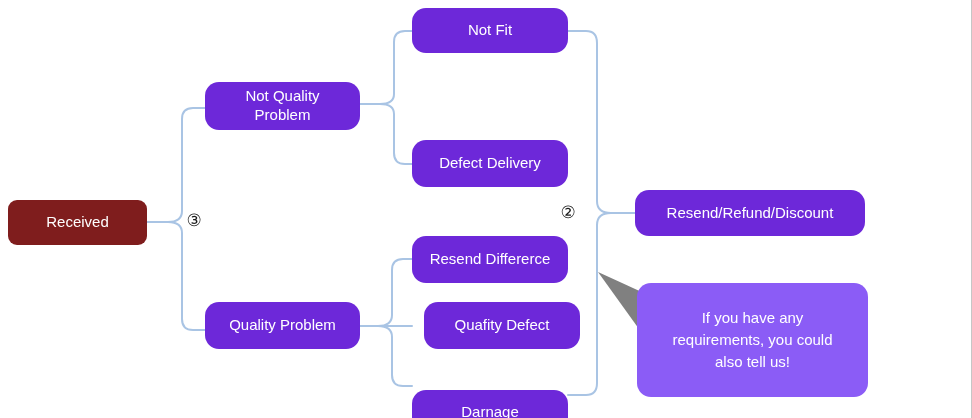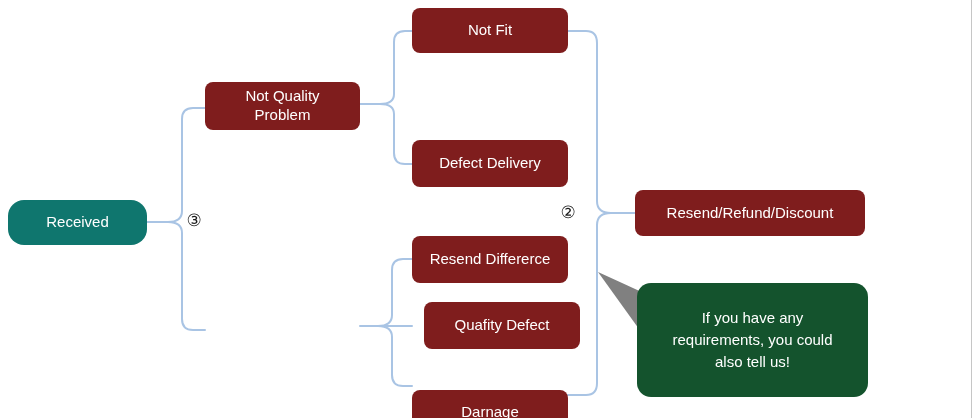--- a/index.html
+++ b/index.html
@@ -16,40 +16,40 @@
     left: 0; top: 0;
     width: 972px; height: 418px;
   }
   .node {
     position: absolute;
     display: flex;
     align-items: center;
     justify-content: center;
     text-align: center;
     color: #ffffff;
-    background: #7f1d1d;
-    border-radius: 8px;
+    background: #6d28d9;
+    border-radius: 14px;
     font-size: 15px;
     line-height: 1.25;
     white-space: pre-line;
     box-sizing: border-box;
     padding: 2px 6px;
   }
   .node.root {
-    background: #0f766e;
-    border-radius: 16px;
+    background: #7f1d1d;
+    border-radius: 9px;
   }
   .callout {
     position: absolute;
     display: flex;
     align-items: center;
     justify-content: center;
     text-align: center;
     color: #ffffff;
-    background: #14532d;
+    background: #8b5cf6;
     border-radius: 14px;
     font-size: 15px;
     line-height: 1.45;
     white-space: pre-line;
     box-sizing: border-box;
     padding: 6px 10px;
   }
   .marker {
     position: absolute;
     color: #1a1a1a;
@@ -85,20 +85,21 @@
     <path d="M 568 395 H 586 Q 597 395 597 383 V 225 Q 597 213 611 213" fill="none" stroke="#a9c4e4" stroke-width="2" stroke-linecap="round"></path>
 
     <polygon points="598,272 657,299 644,336" fill="#808080"></polygon>
   </svg>
 
   <div class="node root" style="left:8px; top:200px; width:139px; height:45px;"><span>Received</span></div>
 
   <div class="node" style="left:205px; top:82px; width:155px; height:48px;"><span>Not Quality
 Problem</span></div>
 
+  <div class="node" style="left:205px; top:302px; width:155px; height:47px;"><span>Quality Problem</span></div>
 
   <div class="node" style="left:412px; top:8px; width:156px; height:45px;"><span>Not Fit</span></div>
 
   <div class="node" style="left:412px; top:140px; width:156px; height:47px;"><span>Defect Delivery</span></div>
 
   <div class="node" style="left:412px; top:236px; width:156px; height:47px;"><span>Resend Differerce</span></div>
 
   <div class="node" style="left:412px; top:302px; width:156px; height:47px;margin-left:12px;"><span>Quafity Defect</span></div>
 
   <div class="node" style="left:412px; top:362px; width:156px; height:45px;margin-top:28px;"><span>Darnage</span></div>

